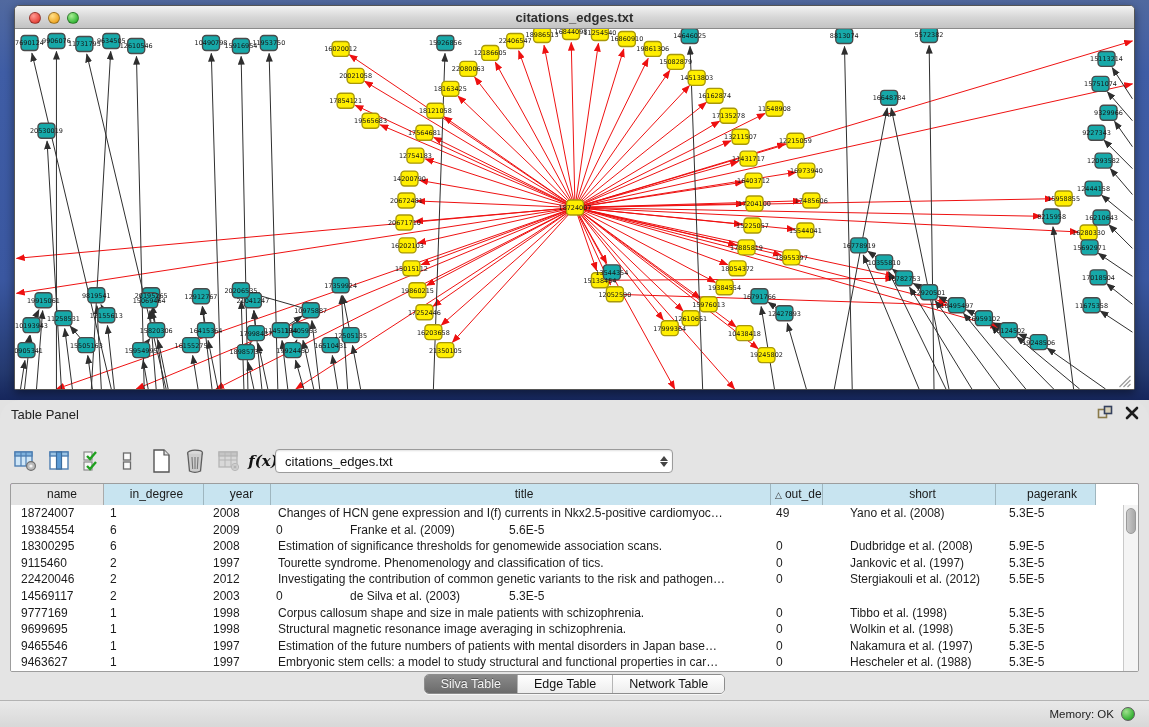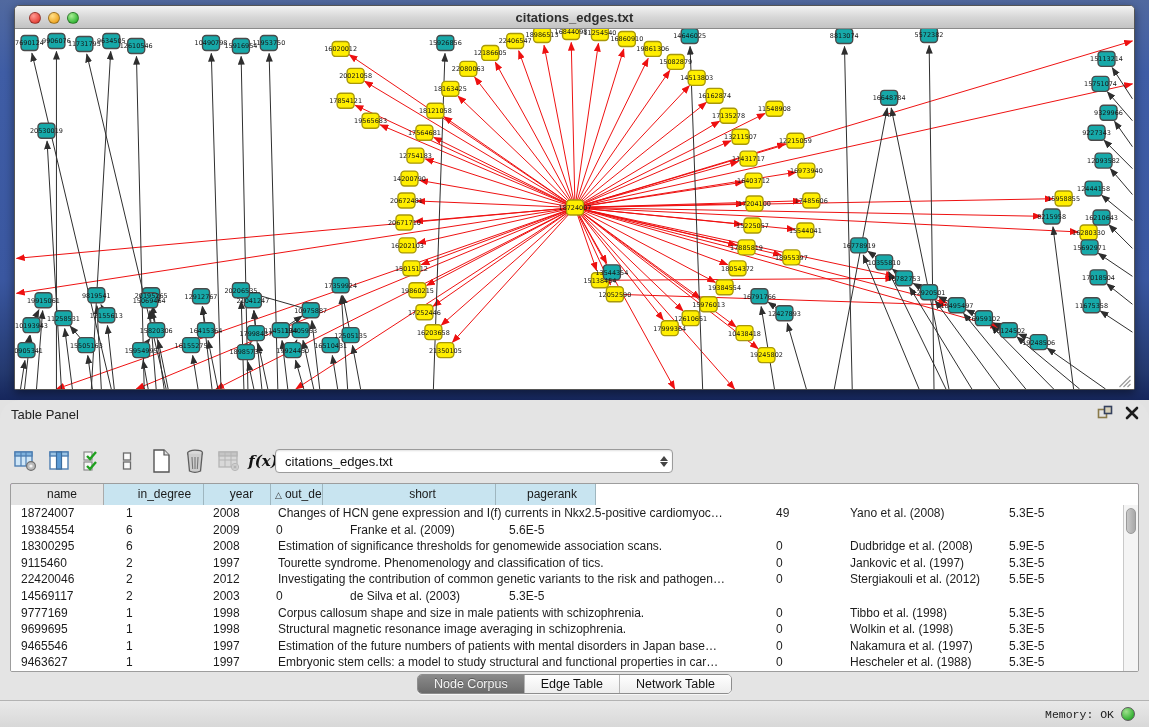--- a/index.html
+++ b/index.html
@@ -53,21 +53,21 @@
   .tbl-header { display:flex; height:24px; border-bottom:1px solid #8f8f8f; background:#a21caf; }
   .th { font-size:12px; color:#1a1a1a; text-align:center; line-height:20px;
         border-right:1px solid #9fb6bf; background:#c8e4f0; overflow:hidden; white-space:nowrap; }
   .th.gray { background:#e4e4e4; border-right:1px solid #aaa; }
   .th.sorted { text-align:left; padding-left:4px; }
   .th .sort-tri { font-size:9px; margin-right:3px; color:#333; }
   .tbl-body { position:absolute; left:0; top:21px; right:15px; bottom:0; overflow:hidden; background:#fff; }
   .tr { display:flex; height:16.6px; }
   .td { font-size:12px; color:#1c1c1c; line-height:16.6px; white-space:nowrap; overflow:hidden;
         text-overflow:ellipsis; }
-  .c0{width:93px; padding-left:10px;} .c1{width:100px; padding-left:22px;} .c2{width:67px; padding-left:9px;}
+  .c0{width:93px; padding-left:10px;} .c1{width:100px; padding-left:6px;} .c2{width:67px; padding-left:9px;}
   .c3{width:500px; padding-left:7px;} .c4{width:52px; padding-left:5px;} .c5{width:173px; padding-left:27px;}
   .c6{width:100px; padding-left:13px;} .cfill{flex:1;}
 
   .vscroll { position:absolute; right:0; top:21px; width:15px; bottom:0; background:#f4f4f4;
              border-left:1px solid #c9c9c9; }
   .vthumb { position:absolute; left:2px; top:3px; width:10px; height:26px; border-radius:5px;
             background:linear-gradient(90deg,#c9c9c9,#a8a8a8); border:1px solid #9a9a9a; }
 
   
   .tabs-row { position:absolute; left:0; top:274px; width:100%; display:flex; justify-content:center; }
@@ -76,21 +76,21 @@
   .seg-btn { font-size:12.5px; padding:0 16px; line-height:19px; background:linear-gradient(180deg,#ffffff,#ededed);
              color:#111; border-left:1px solid #b5b5b5; }
   .seg-btn:first-child { border-left:none; }
   .seg-btn.active { background:linear-gradient(180deg,#8a8a8a,#6b6b6b); color:#f4f4f4;
                     text-shadow:0 -1px 0 rgba(0,0,0,.35); }
 
   
   .statusbar { position:absolute; left:0; top:300px; width:100%; height:27px;
                background:linear-gradient(180deg,#e9e9e9,#d8d8d8); border-top:1px solid #b3b3b3;
                display:flex; align-items:center; justify-content:flex-end; padding-right:14px; gap:7px; }
-  .statusbar .mem { font-size:11.5px; color:#222;font-family:Liberation Mono, monospace; }
+  .statusbar .mem { font-size:11.5px; color:#222; }
   .mem-dot { width:14px; height:14px; border-radius:50%; border:1px solid #5c5c5c;
              background:radial-gradient(circle at 35% 30%, #9fe08d, #2fae2f 75%); }
 
   .icon-svg { display:block; }
 </style>
 </head>
 <body>
 
 <div class="desktop">
   <div class="net-window">
@@ -587,20 +587,21 @@
         <i class="up"></i>
         <i class="dn"></i>
       </span>
   </div>
 
   <div class="tbl-container">
     <div class="tbl-header">
       <div class="th gray c0">name</div>
       <div class="th c1">in_degree</div>
       <div class="th c2">year</div>
+      <div class="th c3">title</div>
       <div class="th sorted c4"><span class="sort-tri">△</span><span>out_de…</span></div>
       <div class="th c5">short</div>
       <div class="th c6">pagerank</div>
       <div class="cfill" style="background:#fff"></div>
     </div>
     <div class="tbl-body" id="tblBody">
         <div class="tr">
           <div class="td c0">18724007</div>
           <div class="td c1">1</div>
           <div class="td c2">2008</div>
@@ -699,21 +700,21 @@
           <div class="cfill"></div>
         </div>
       </div>
     <div class="vscroll">
       <div class="vthumb"></div>
     </div>
   </div>
 
   <div class="tabs-row">
     <div class="seg">
-      <span class="seg-btn active">Node Corpus</span>
+      <span class="seg-btn active">Silva Table</span>
       <span class="seg-btn">Edge Table</span>
       <span class="seg-btn">Network Table</span>
     </div>
   </div>
 
   <div class="statusbar">
     <span class="mem">Memory: OK</span>
     <span class="mem-dot"></span>
   </div>
 </div>

